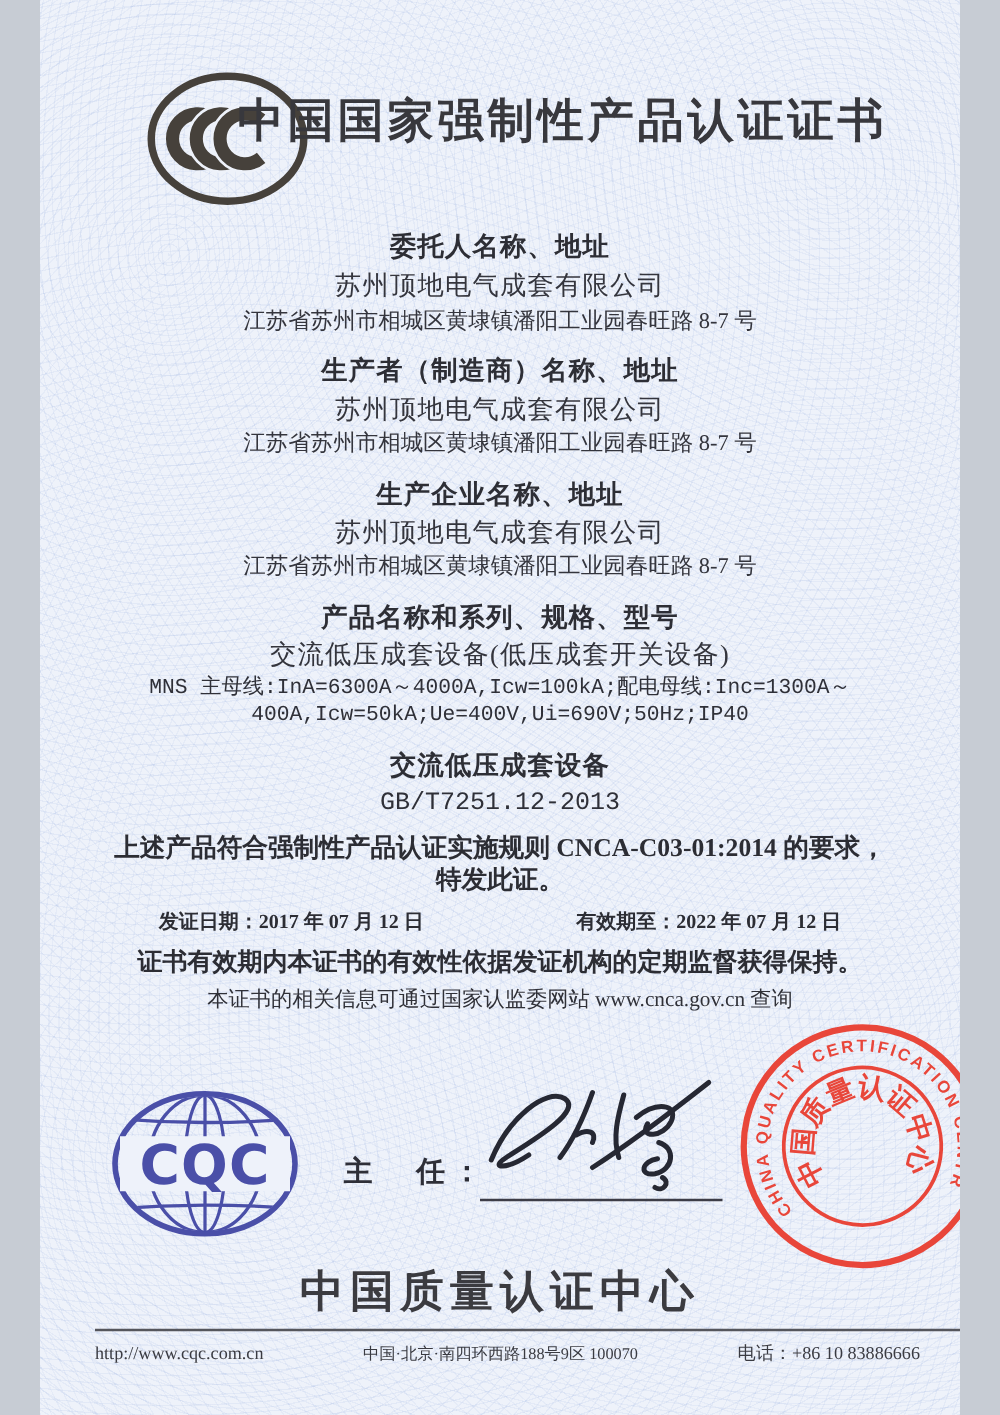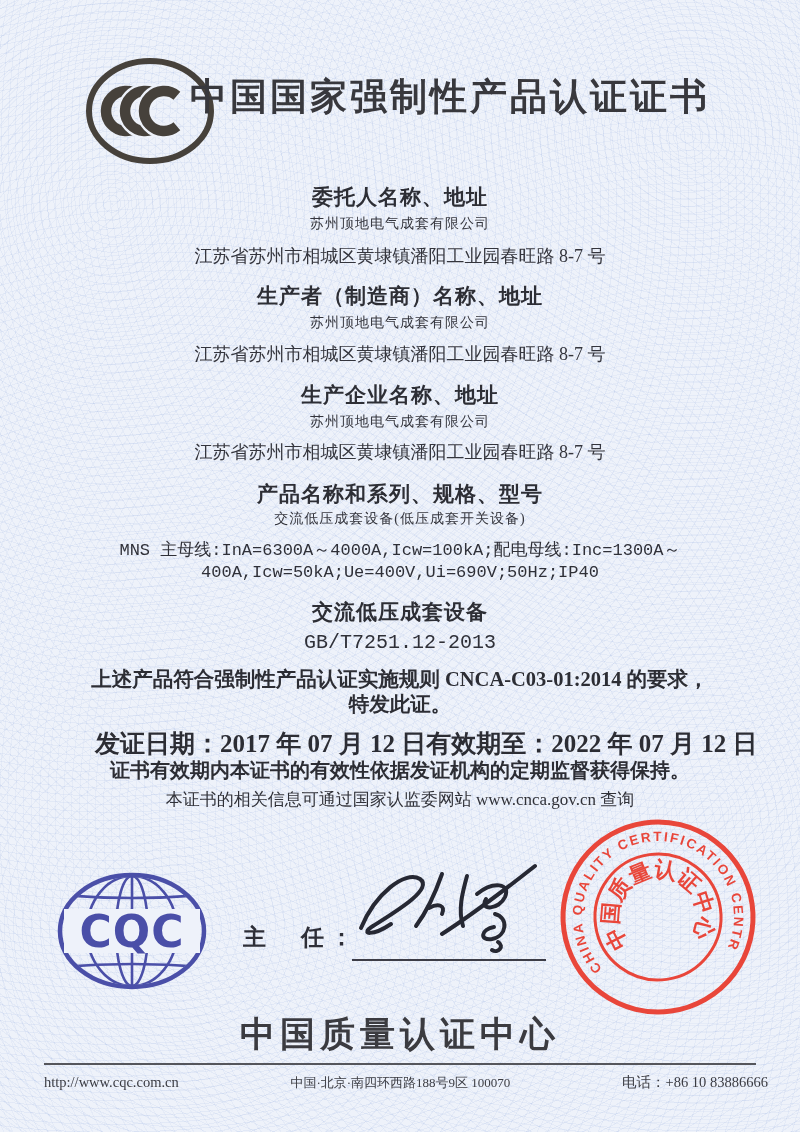--- a/index.html
+++ b/index.html
@@ -1,36 +1,36 @@
 <!DOCTYPE html>
 <html><head>
 <meta charset="utf-8">
 <style>
   html,body{margin:0;padding:0;background:#c7ccd4;}
   .page{
-    position:relative;width:800px;height:1132px;margin:0 auto;overflow:hidden;
+    position:relative;width:736px;height:1132px;margin:0 auto;overflow:hidden;
     font-family:"Liberation Serif","DejaVu Serif",serif;
     color:#33343b;
     background:
       repeating-radial-gradient(circle at 14% 18%, rgba(122,152,214,.10) 0 1px, transparent 1px 8px),
       repeating-radial-gradient(circle at 86% 12%, rgba(122,152,214,.09) 0 1px, transparent 1px 7px),
       repeating-radial-gradient(circle at 22% 82%, rgba(122,152,214,.09) 0 1px, transparent 1px 9px),
       repeating-radial-gradient(circle at 88% 72%, rgba(122,152,214,.08) 0 1px, transparent 1px 8px),
       #eef2fa;
   }
   .ln{position:absolute;left:0;right:0;text-align:center;white-space:nowrap;line-height:1.15;}
   .title{top:76px;font-family:"Liberation Sans","DejaVu Sans",sans-serif;font-size:37px;font-weight:600;letter-spacing:3px;color:#38383d;left:130px;right:30px;}
   .certno{top:141px;font-size:21px;font-weight:700;letter-spacing:1px;color:#2e2f36;}
   .sec-head{font-size:21px;font-weight:700;letter-spacing:1px;color:#2d2e35;}
-  .sec-name{font-size:14px;color:#34353d;letter-spacing:1px;}
+  .sec-name{font-size:21px;color:#34353d;letter-spacing:1px;}
   .sec-addr{font-size:18px;color:#34353d;}
   .spec{font-size:17px;color:#2f3038;font-family:"Liberation Mono","DejaVu Sans Mono",monospace;letter-spacing:0;}
   .std{font-size:20px;color:#2f3038;font-family:Liberation Mono, monospace;}
   .stmt{font-size:20.5px;font-weight:700;color:#2c2d34;}
-  .dates{position:absolute;top:727px;left:95px;right:95px;display:flex;justify-content:space-between;font-size:25px;font-weight:700;color:#2c2d34;white-space:nowrap;}
+  .dates{position:absolute;top:727px;left:95px;right:95px;display:flex;justify-content:space-between;font-size:16px;font-weight:700;color:#2c2d34;white-space:nowrap;}
   .validity{top:759px;font-size:20px;font-weight:700;color:#2c2d34;}
   .lookup{top:790px;font-size:17px;color:#303138;}
   .ccc{position:absolute;left:82px;top:55px;}
   .cqc{position:absolute;left:54px;top:863px;}
   .stamp{position:absolute;left:556px;top:815px;transform:rotate(-8deg);opacity:.93;}
   .director{position:absolute;left:243px;top:922px;font-size:23px;font-weight:600;letter-spacing:6px;color:#2e2f38;white-space:nowrap;}
   .sigline{position:absolute;left:352px;top:959px;width:194px;border-bottom:2px solid #3d3d47;}
   .signature{position:absolute;left:345px;top:858px;}
   .footer-org{top:1014px;font-family:"Liberation Sans","DejaVu Sans",sans-serif;font-size:35px;font-weight:600;letter-spacing:5px;color:#3b3b40;}
   .rule{position:absolute;top:1063px;left:44px;width:712px;border-top:2px solid #55565c;}

